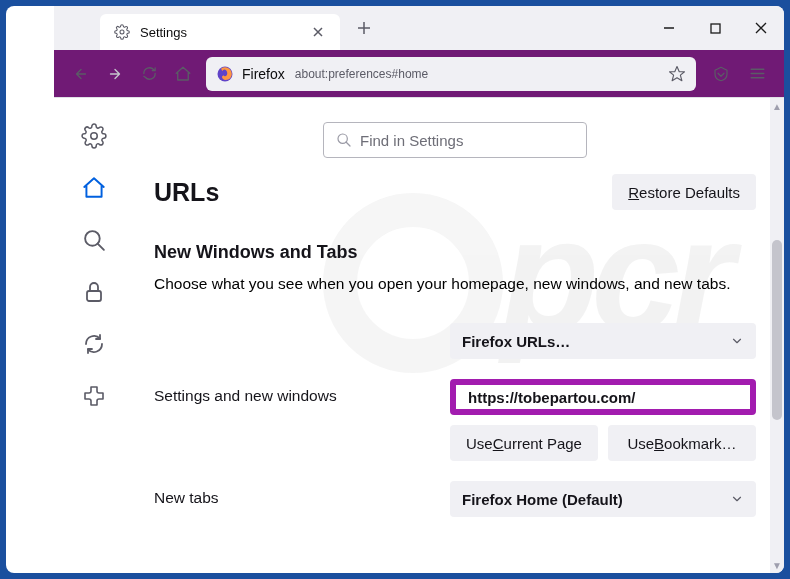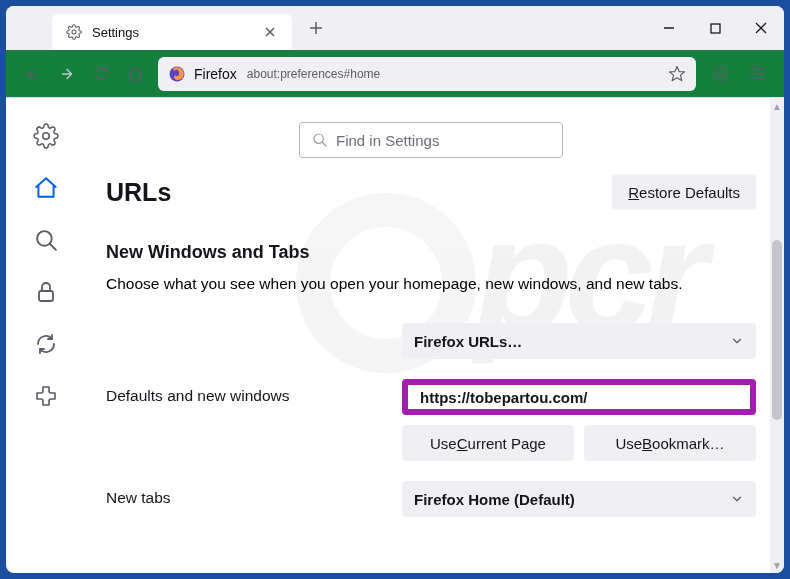--- a/index.html
+++ b/index.html
@@ -1,31 +1,31 @@
 <!DOCTYPE html>
 <html><head>
 <meta charset="utf-8">
 <style>
 * { box-sizing: border-box; margin: 0; padding: 0; font-family: "Segoe UI", Arial, sans-serif; }
 body { width: 790px; height: 579px; background: #1a4f9e; overflow: hidden; position: relative; }
 
-.window { position: absolute; top: 6px; left: 6px; right: 6px; bottom: 6px; background: #fff; border-radius: 8px; overflow: hidden; display: flex; flex-direction: column; }
+.window { position: absolute; top: 6px; left: 6px; right: 6px; bottom: 6px; background: #fff; border-radius: 8px; overflow: hidden; display: flex; flex-direction: column; padding-left: 48px; }
 
 
 .titlebar { height: 44px; background: #f0f0f4; display: flex; align-items: center; padding: 0; }
 .tab { display: flex; align-items: center; gap: 10px; background: #fff; height: 36px; margin-top: 8px; margin-left: 46px; padding: 0 14px; border-radius: 6px 6px 0 0; width: 240px; }
 .tab-icon { width: 16px; height: 16px; display: flex; align-items: center; justify-content: center; }
 .tab-label { font-size: 13px; color: #0c0c0d; flex: 1; }
 .tab-close { width: 16px; height: 16px; display: flex; align-items: center; justify-content: center; color: #5b5b66; cursor: pointer; }
 .newtab { width: 32px; height: 32px; margin-left: 8px; display: flex; align-items: center; justify-content: center; color: #5b5b66; font-size: 18px; }
 .spacer { flex: 1; }
 .winbtn { width: 46px; height: 38px; display: flex; align-items: center; justify-content: center; color: #1b1b1b; }
 
 
-.toolbar { height: 48px; background: #15803d; display: flex; align-items: center; padding: 0 10px; gap: 0; border-bottom: 1px solid #e0e0e6; }
+.toolbar { height: 48px; background: #701a75; display: flex; align-items: center; padding: 0 10px; gap: 0; border-bottom: 1px solid #e0e0e6; }
 .navbtn { width: 34px; height: 34px; display: flex; align-items: center; justify-content: center; border-radius: 4px; color: #5b5b66; }
 .navbtn.disabled { color: #b5b5bd; }
 .urlbar { flex: 1; height: 34px; background: #f0f0f4; border-radius: 6px; display: flex; align-items: center; margin: 0 6px; padding: 0 10px; }
 .urlbar-icon { width: 18px; height: 18px; margin-right: 8px; }
 .urlbar-prefix { font-size: 14px; color: #0c0c0d; margin-right: 10px; }
 .urlbar-text { font-size: 12px; color: #5b5b66; flex: 1; }
 .urlbar-star { color: #5b5b66; }
 .rightbtn { width: 34px; height: 34px; display: flex; align-items: center; justify-content: center; color: #5b5b66; margin-left: 2px; }
 
 
@@ -240,21 +240,21 @@
             <span class="chev">
               <svg width="14" height="14" viewBox="0 0 24 24">
                   <path d="M6 9l6 6 6-6" stroke="#5b5b66" stroke-width="2" fill="none" stroke-linecap="round" stroke-linejoin="round"></path>
                 </svg>
             </span>
           </div>
         </div>
       </div>
 
       <div class="row">
-        <div class="row-label">Defaults and new windows</div>
+        <div class="row-label">Settings and new windows</div>
         <div class="row-controls">
           <div class="field">
             <span>https://tobepartou.com/</span>
           </div>
           <div class="btn-row">
             <button class="btn btn-half">Use <span class="u">C</span>urrent Page</button>
             <button class="btn btn-half">Use <span class="u">B</span>ookmark…</button>
           </div>
         </div>
       </div>

